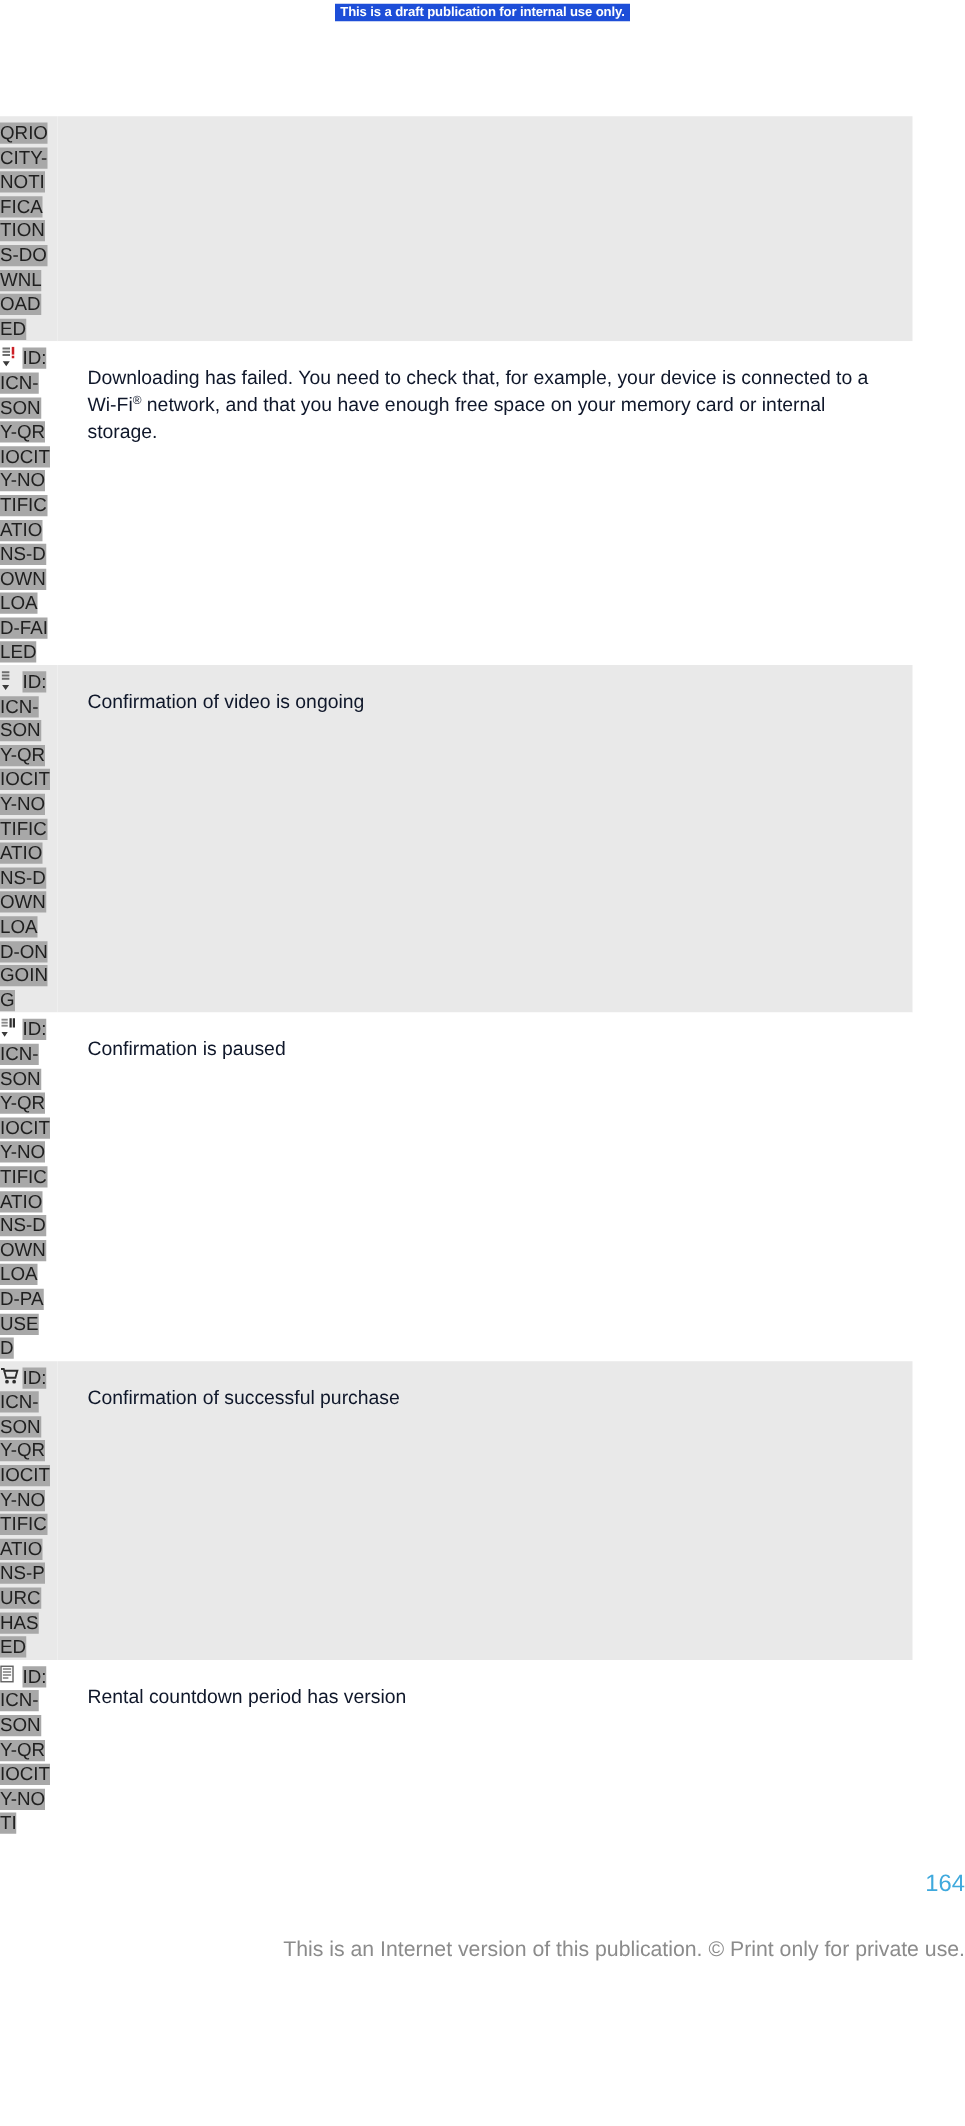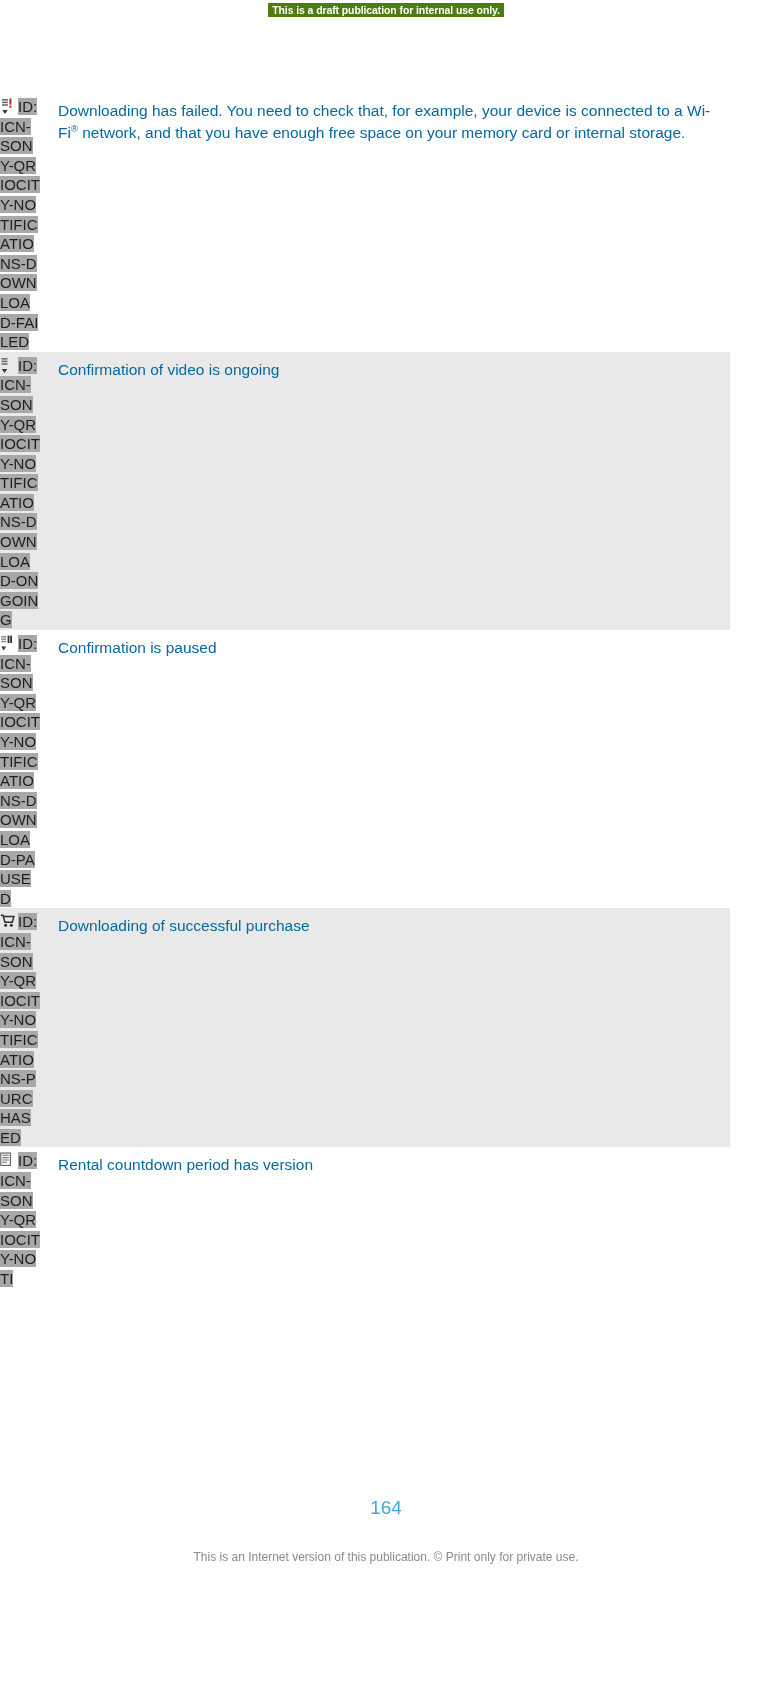--- a/index.html
+++ b/index.html
@@ -19,21 +19,21 @@
   .draft-banner {
     position: absolute;
     top: 0;
     left: 0;
     width: 772px;
     height: 14px;
     text-align: center;
   }
   .draft-banner .label {
     display: inline-block;
-    background: #4d7c0f;
+    background: #1d4ed8;
     color: #ffffff;
     font-size: 10.5px;
     font-weight: bold;
     line-height: 14px;
     padding: 0 4px;
     letter-spacing: -0.1px;
     white-space: nowrap;
   }
 
   
@@ -79,22 +79,22 @@
     background: #a8a8a8;
     color: #1f1f1f;
     box-decoration-break: clone;
     -webkit-box-decoration-break: clone;
   }
 
   
   .desc {
     font-size: 15.5px;
     line-height: 21.5px;
-    color: #0369a1;
-    margin: 0;
+    color: #0f172a;
+    margin: 12px;
   }
   .desc sup {
     font-size: 9.5px;
     vertical-align: super;
     line-height: 0;
   }
 
   
   .glyph {
     display: inline-block;
@@ -103,45 +103,55 @@
     vertical-align: -3px;
   }
   .glyph svg { display: block; }
 
   
   .page-number {
     position: absolute;
     top: 1497px;
     left: 0;
     width: 772px;
-    text-align: center;
+    text-align: right;
     font-size: 19px;
     color: #3fa9dd;
     font-weight: normal;
   }
   .footer-note {
     position: absolute;
     top: 1550px;
     left: 0;
     width: 772px;
-    text-align: center;
-    font-size: 12px;
+    text-align: right;
+    font-size: 17px;
     color: #8b8b8b;
   }
 </style>
 </head>
 <body>
 
 <div class="draft-banner">
   <span class="label">This is a draft publication for internal use only.</span>
 </div>
 
 <table class="icon-table">
   <tbody>
 
+    <tr class="shade">
+      <td class="col-id">
+        <div class="idblock">
+          <span class="hl">QRIOCITY-NOTIFICATIONS-DOWNLOADED</span>
+        </div>
+      </td>
+      <td class="col-desc">
+        <p class="desc"></p>
+      </td>
+    </tr>
 
     <tr class="plain">
       <td class="col-id">
         <div class="idblock">
           <span class="glyph">
             <svg viewBox="0 0 18 17" width="18" height="17" aria-hidden="true">
               <rect x="2" y="1" width="6" height="1.6" fill="#6f6f6f"></rect>
               <rect x="2" y="3.6" width="6" height="1.6" fill="#6f6f6f"></rect>
               <rect x="2" y="6.2" width="6" height="1.6" fill="#6f6f6f"></rect>
               <path d="M5 8.6 L5 12 L2.2 12 L5 16 L7.8 12 L5 12 Z" fill="#3a3a3a"></path>
@@ -204,21 +214,21 @@
             <svg viewBox="0 0 18 17" width="18" height="17" aria-hidden="true">
               <path d="M0.8 2.2 L3.0 2.2 L4.9 9.2 L12.3 9.2 L13.9 3.6 L3.6 3.6" fill="none" stroke="#2e2e2e" stroke-width="1.5" stroke-linejoin="miter"></path>
               <circle cx="5.6" cy="12.3" r="1.5" fill="#2e2e2e"></circle>
               <circle cx="11.3" cy="12.3" r="1.5" fill="#2e2e2e"></circle>
             </svg>
           </span><span class="hl">ID:</span><br>
           <span class="hl">ICN-SONY-QRIOCITY-NOTIFICATIONS-PURCHASED</span>
         </div>
       </td>
       <td class="col-desc">
-        <p class="desc">Downloading of successful purchase</p>
+        <p class="desc">Confirmation of successful purchase</p>
       </td>
     </tr>
 
     <tr class="plain">
       <td class="col-id">
         <div class="idblock">
           <span class="glyph">
             <svg viewBox="0 0 18 17" width="18" height="17" aria-hidden="true">
               <rect x="0.8" y="1.0" width="9.6" height="12.4" fill="none" stroke="#5e5e5e" stroke-width="1.1"></rect>
               <rect x="2.3" y="2.6" width="6.6" height="1.2" fill="#7d7d7d"></rect>

